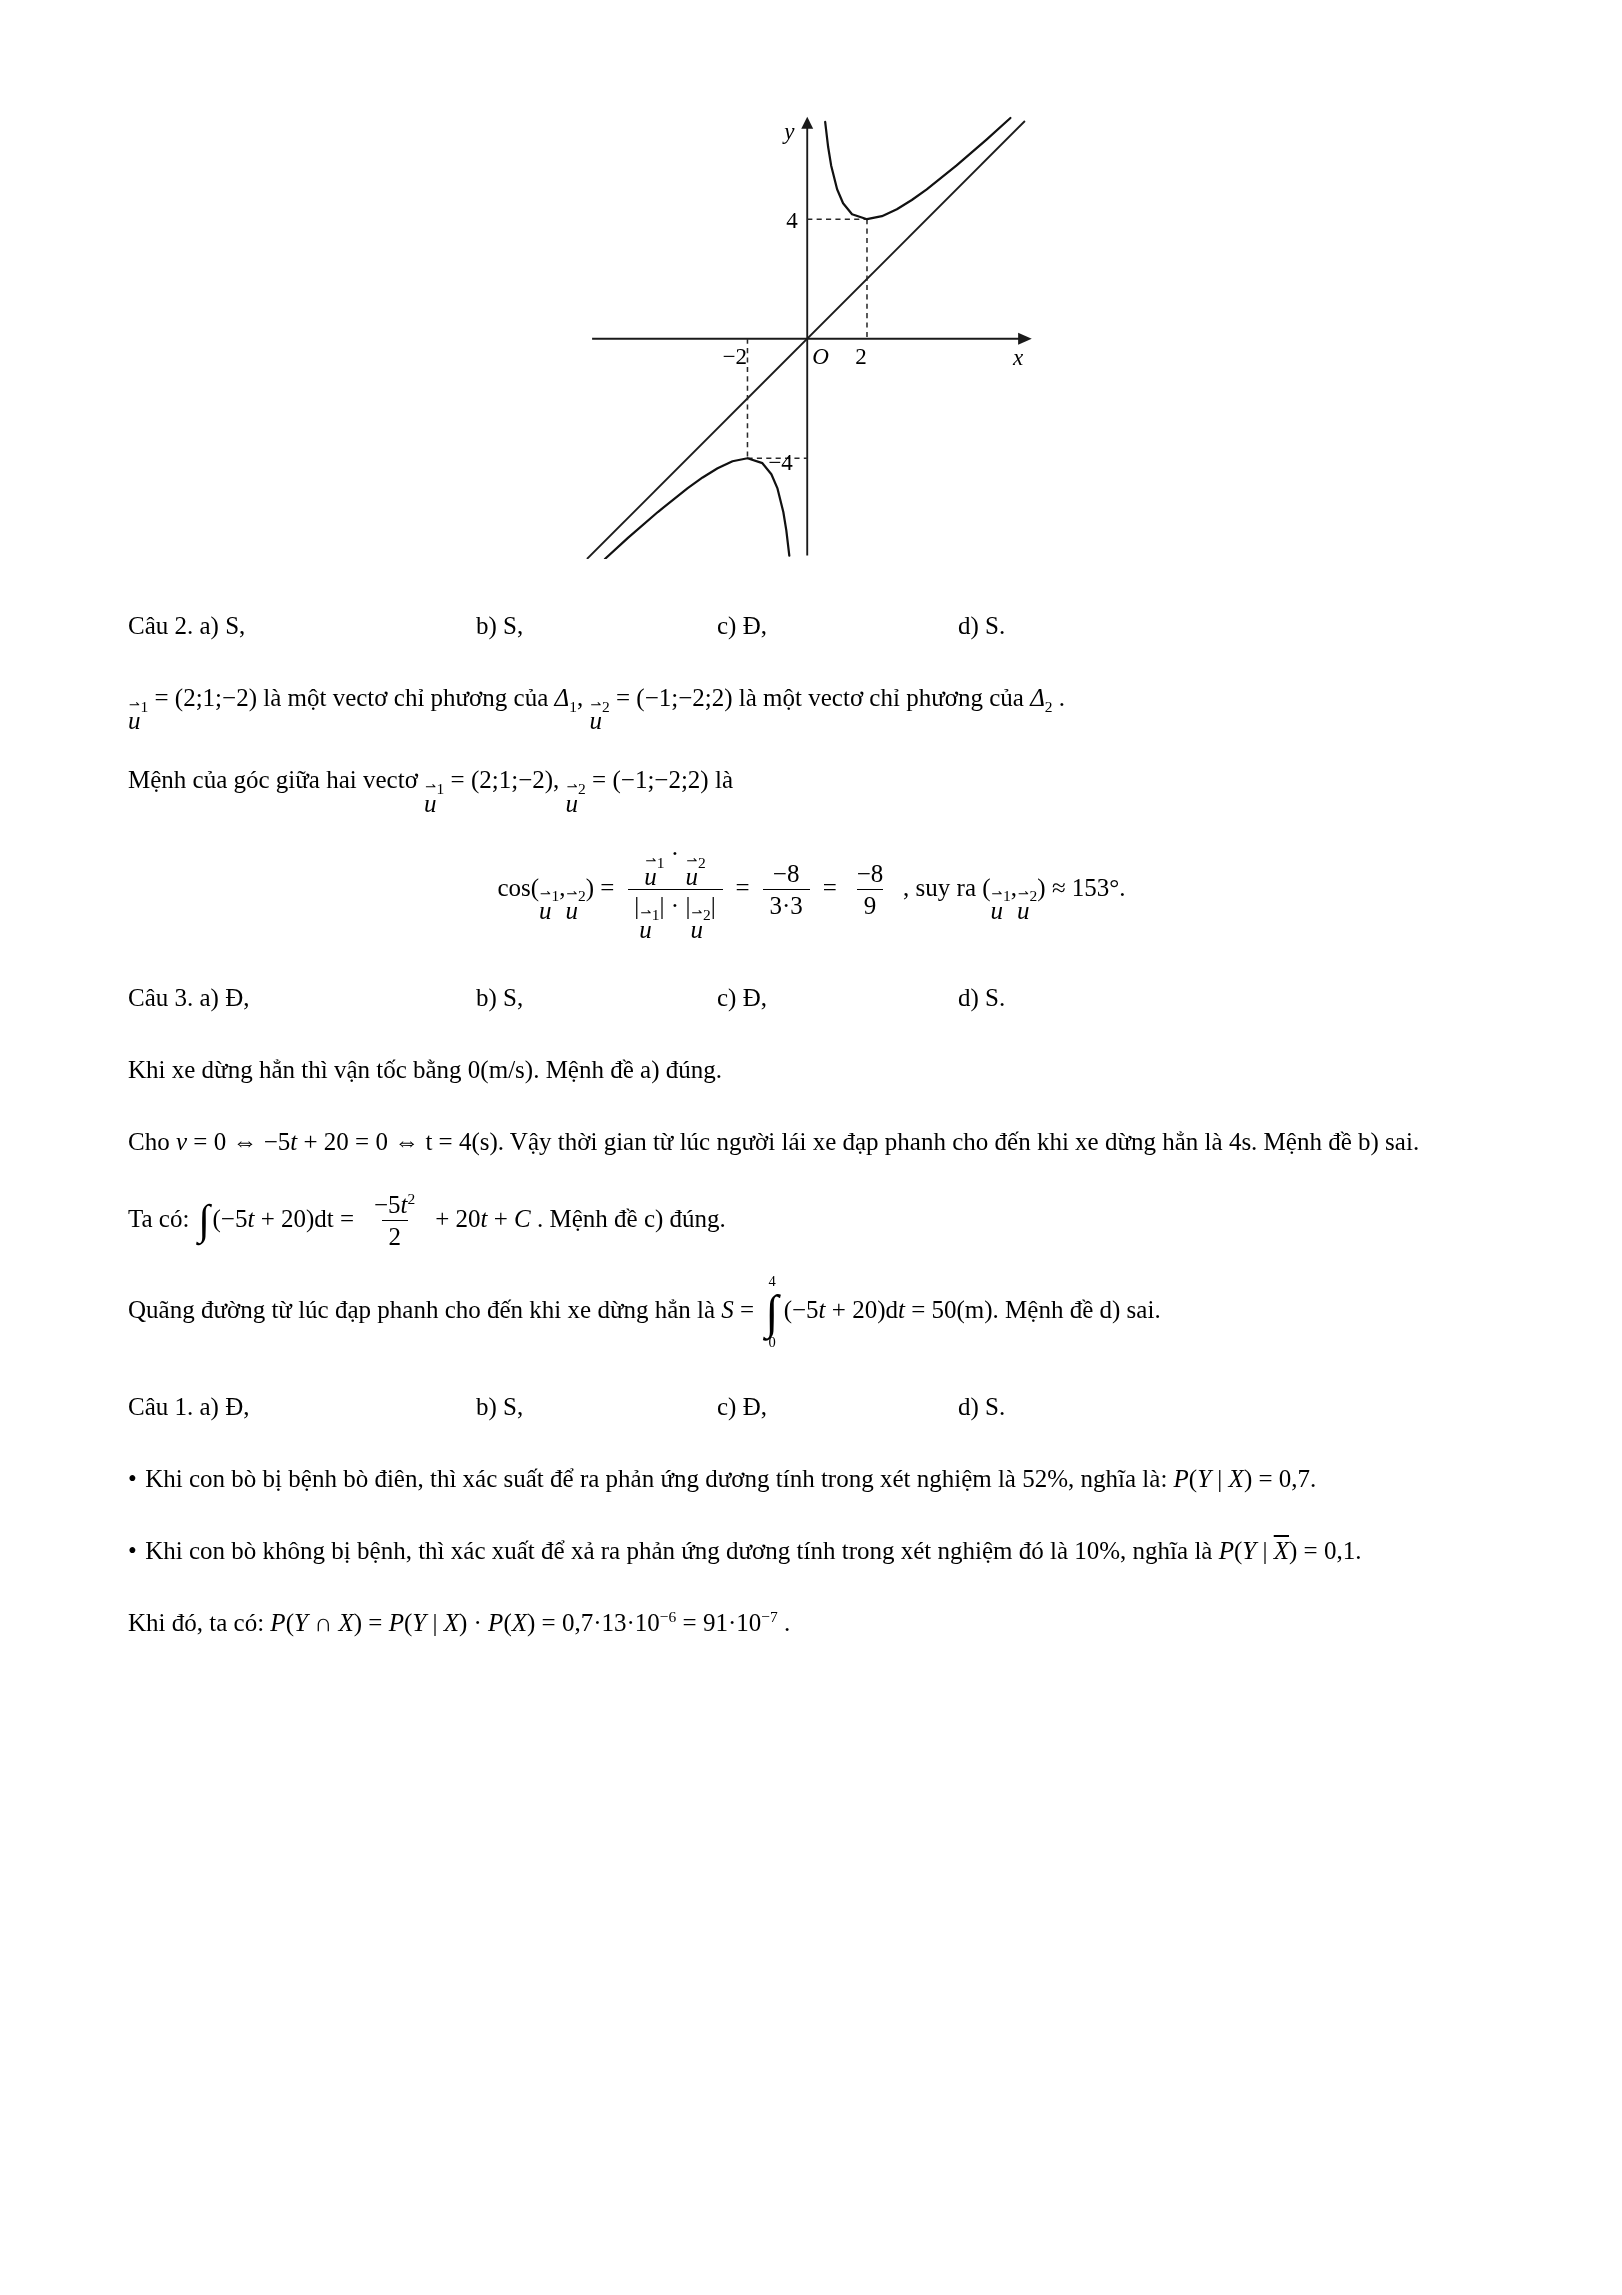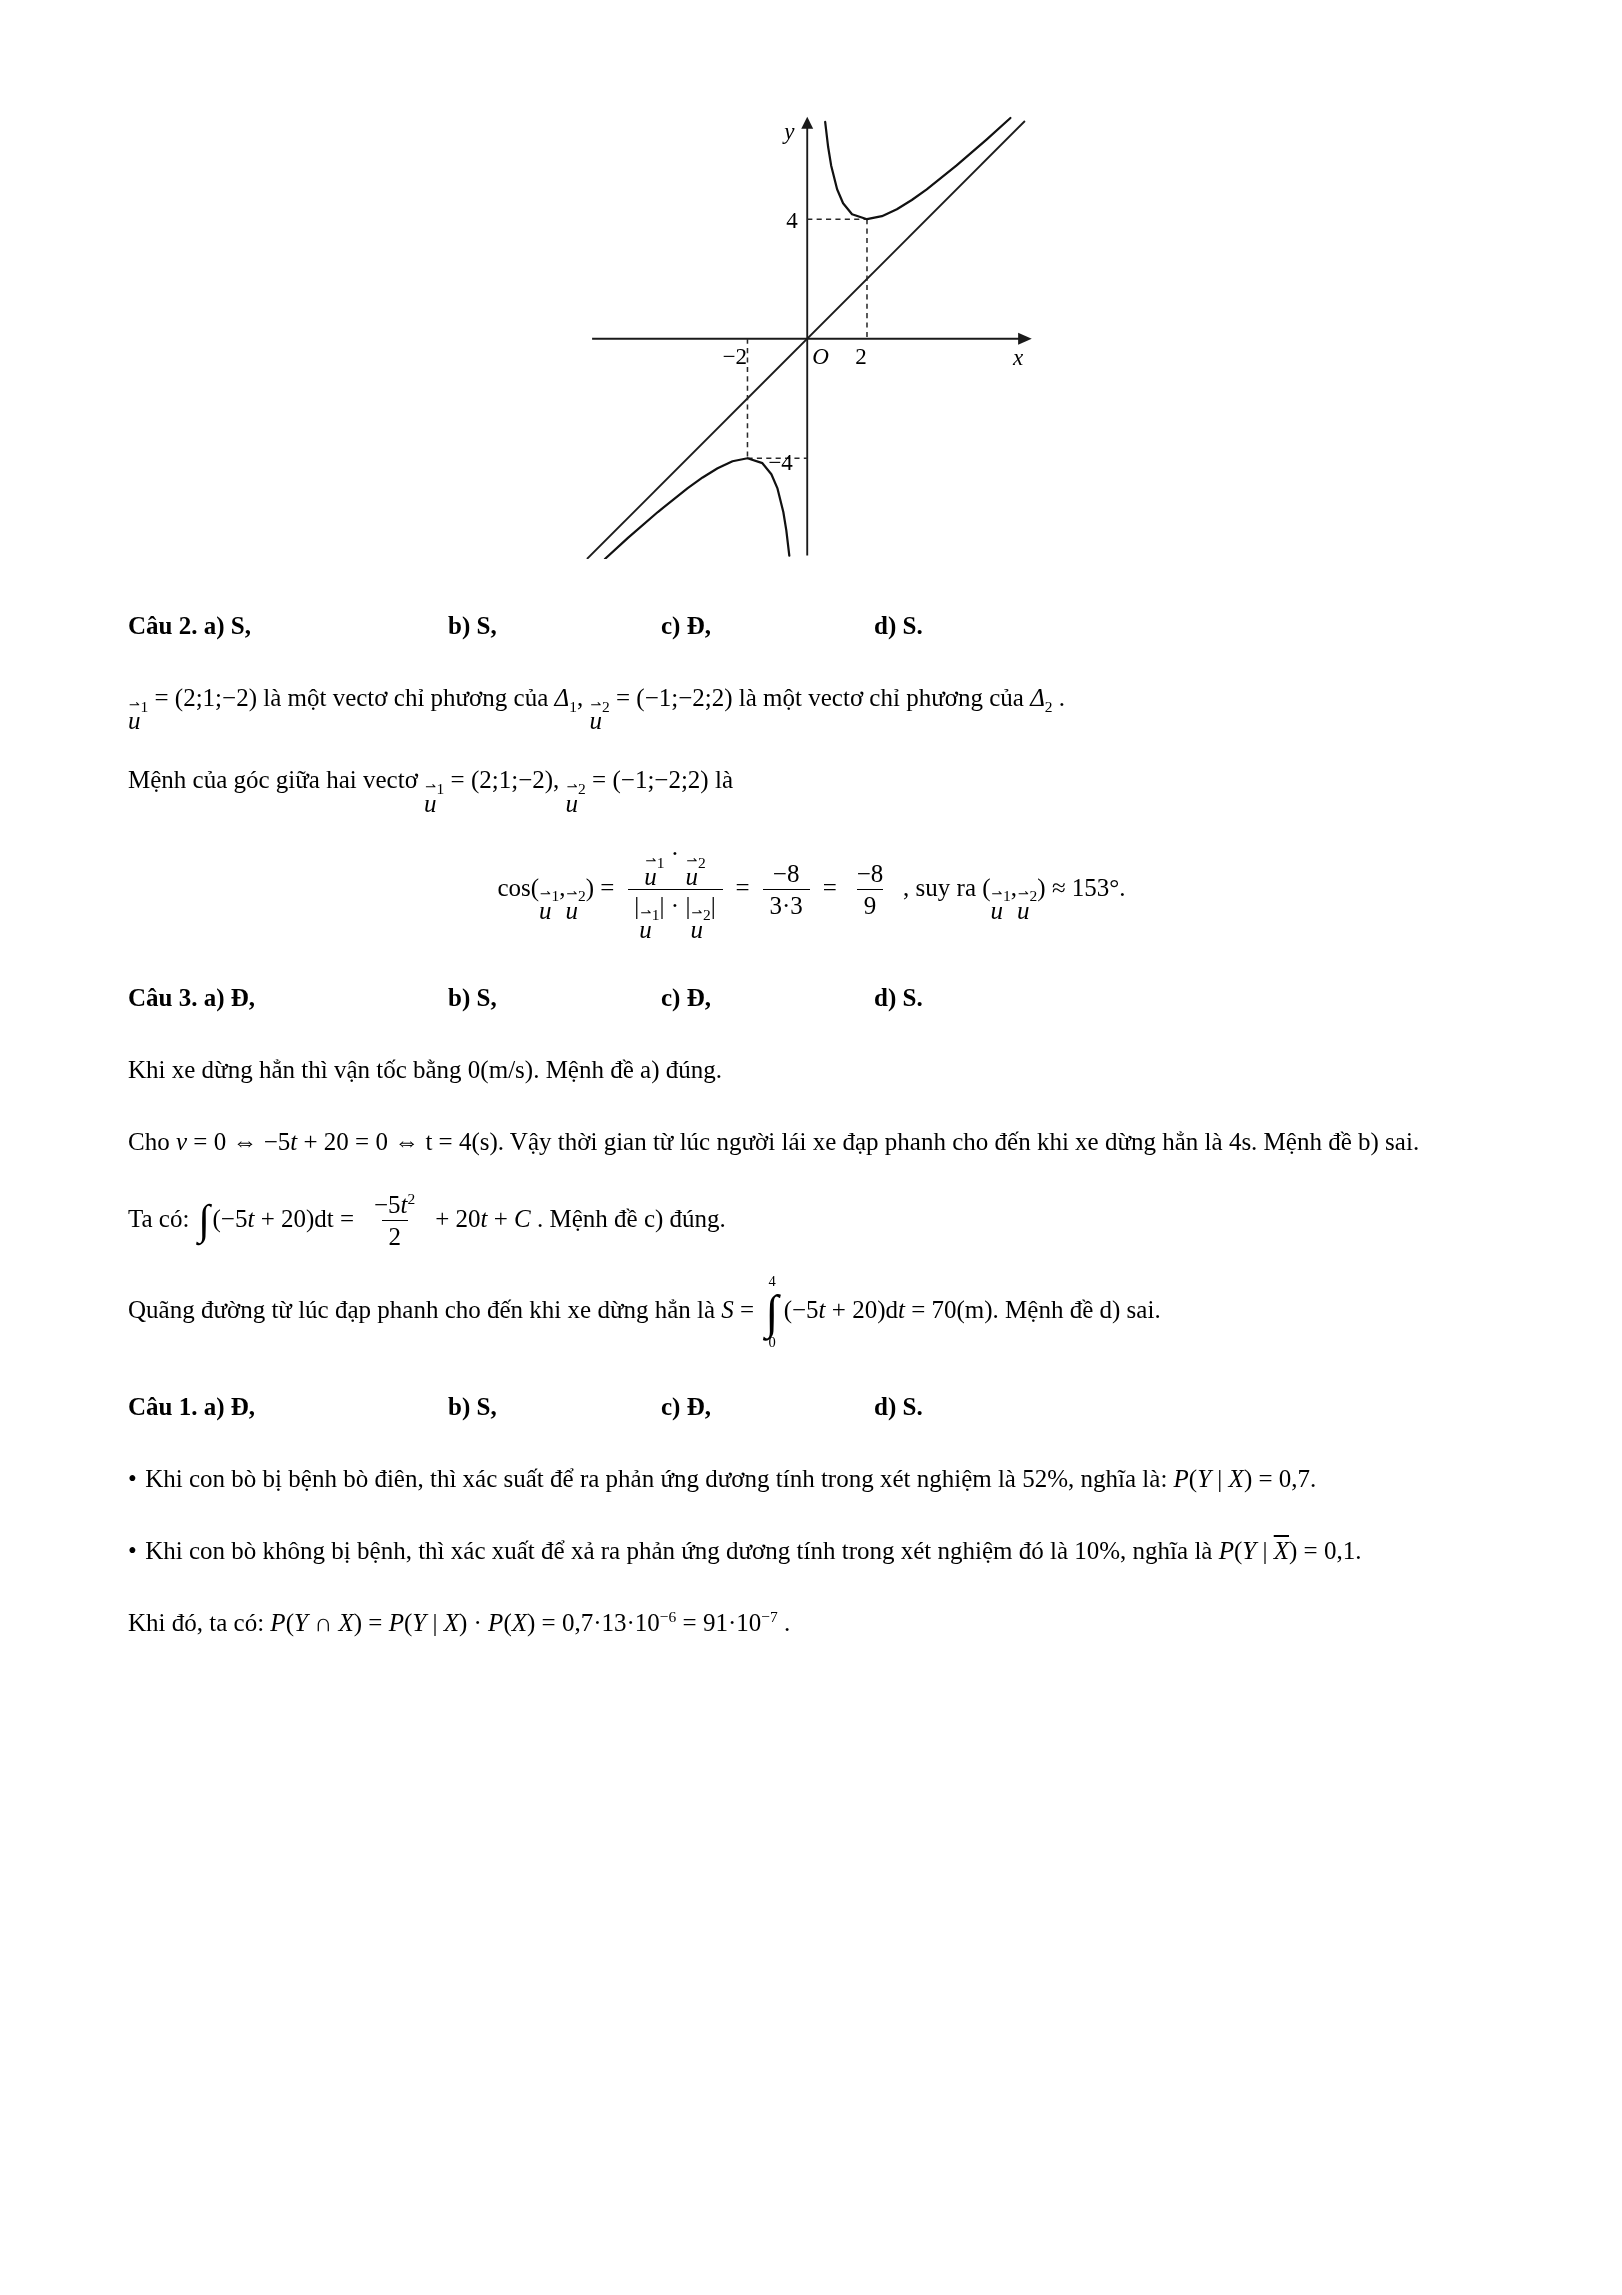--- a/index.html
+++ b/index.html
@@ -8,21 +8,21 @@
     font-family:"Liberation Serif","DejaVu Serif",serif;
     color:#000;overflow:hidden;
   }
   .page{box-sizing:border-box;padding:34px 128px 0 128px;}
   .graph-wrap{width:461px;margin:81px auto 38px auto;}
   .content{font-size:25px;line-height:2.0;}
   .para{margin:22px 0;text-align:justify;}
   .para.center{text-align:center;}
   .answers-row{
     display:grid;grid-template-columns:320px 213px 213px 1fr;
-    font-weight:bold;margin:31px 0 20.5px 0;
+    font-weight:normal;margin:31px 0 20.5px 0;gap:28px;
   }
   .bullet{padding-right:8.5px;}
   .it{font-style:italic;}
   sub,sup{font-size:0.62em;}
   .over{font-style:italic;text-decoration:overline;}
   
   .vecwrap{white-space:nowrap;}
   .vec{display:inline-flex;flex-direction:column;align-items:center;line-height:1;vertical-align:-0.12em;}
   .vec .harpoon{font-family:"DejaVu Sans",sans-serif;font-size:0.52em;line-height:0.55;margin-bottom:0.02em;}
   .vec .letter{font-style:italic;line-height:1;}
@@ -135,21 +135,21 @@
       <p class="para"><span>Khi xe dừng hẳn thì vận tốc bằng 0(m/s). Mệnh đề a) đúng.</span></p>
       <p class="para"><span>Cho </span><span class="it">v</span><span> = 0 ⇔ −5</span><span class="it">t</span><span> + 20 = 0 ⇔ t = 4(s). Vậy thời gian từ lúc người lái xe đạp phanh cho đến khi xe dừng hẳn là 4s. Mệnh đề b) sai.</span></p>
       <p class="para"><span>Ta có: </span><span class="int-plain">∫</span><span>(−5</span><span class="it">t</span><span> + 20)dt = </span><span class="frac">
           <span class="num"><span>−5</span><span class="it">t</span><sup>2</sup></span>
           <span class="den"><span>2</span></span>
         </span><span> + 20</span><span class="it">t</span><span> + </span><span class="it">C</span><span> . Mệnh đề c) đúng.</span></p>
       <p class="para"><span>Quãng đường từ lúc đạp phanh cho đến khi xe dừng hẳn là </span><span class="it">S</span><span> = </span><span class="intl">
           <span class="lim">4</span>
           <span class="sign">∫</span>
           <span class="lim">0</span>
-        </span><span>(−5</span><span class="it">t</span><span> + 20)d</span><span class="it">t</span><span> = 70(m). Mệnh đề d) sai.</span></p>
+        </span><span>(−5</span><span class="it">t</span><span> + 20)d</span><span class="it">t</span><span> = 50(m). Mệnh đề d) sai.</span></p>
       <div class="answers-row">
         <span class="acell">Câu 1. a) Đ,</span>
         <span class="acell">b) S,</span>
         <span class="acell">c) Đ,</span>
         <span class="acell">d) S.</span>
       </div>
       <p class="para"><span class="bullet">•</span><span>Khi con bò bị bệnh bò điên, thì xác suất để ra phản ứng dương tính trong xét nghiệm là 52%, nghĩa là: </span><span class="it">P</span><span>(</span><span class="it">Y</span><span> | </span><span class="it">X</span><span>) = 0,7.</span></p>
       <p class="para"><span class="bullet">•</span><span>Khi con bò không bị bệnh, thì xác xuất để xả ra phản ứng dương tính trong xét nghiệm đó là 10%, nghĩa là </span><span class="it">P</span><span>(</span><span class="it">Y</span><span> | </span><span class="over">X</span><span>) = 0,1.</span></p>
       <p class="para"><span>Khi đó, ta có: </span><span class="it">P</span><span>(</span><span class="it">Y</span><span> ∩ </span><span class="it">X</span><span>) = </span><span class="it">P</span><span>(</span><span class="it">Y</span><span> | </span><span class="it">X</span><span>) · </span><span class="it">P</span><span>(</span><span class="it">X</span><span>) = 0,7·13·10</span><sup>−6</sup><span> = 91·10</span><sup>−7</sup><span> .</span></p>
     </div>

